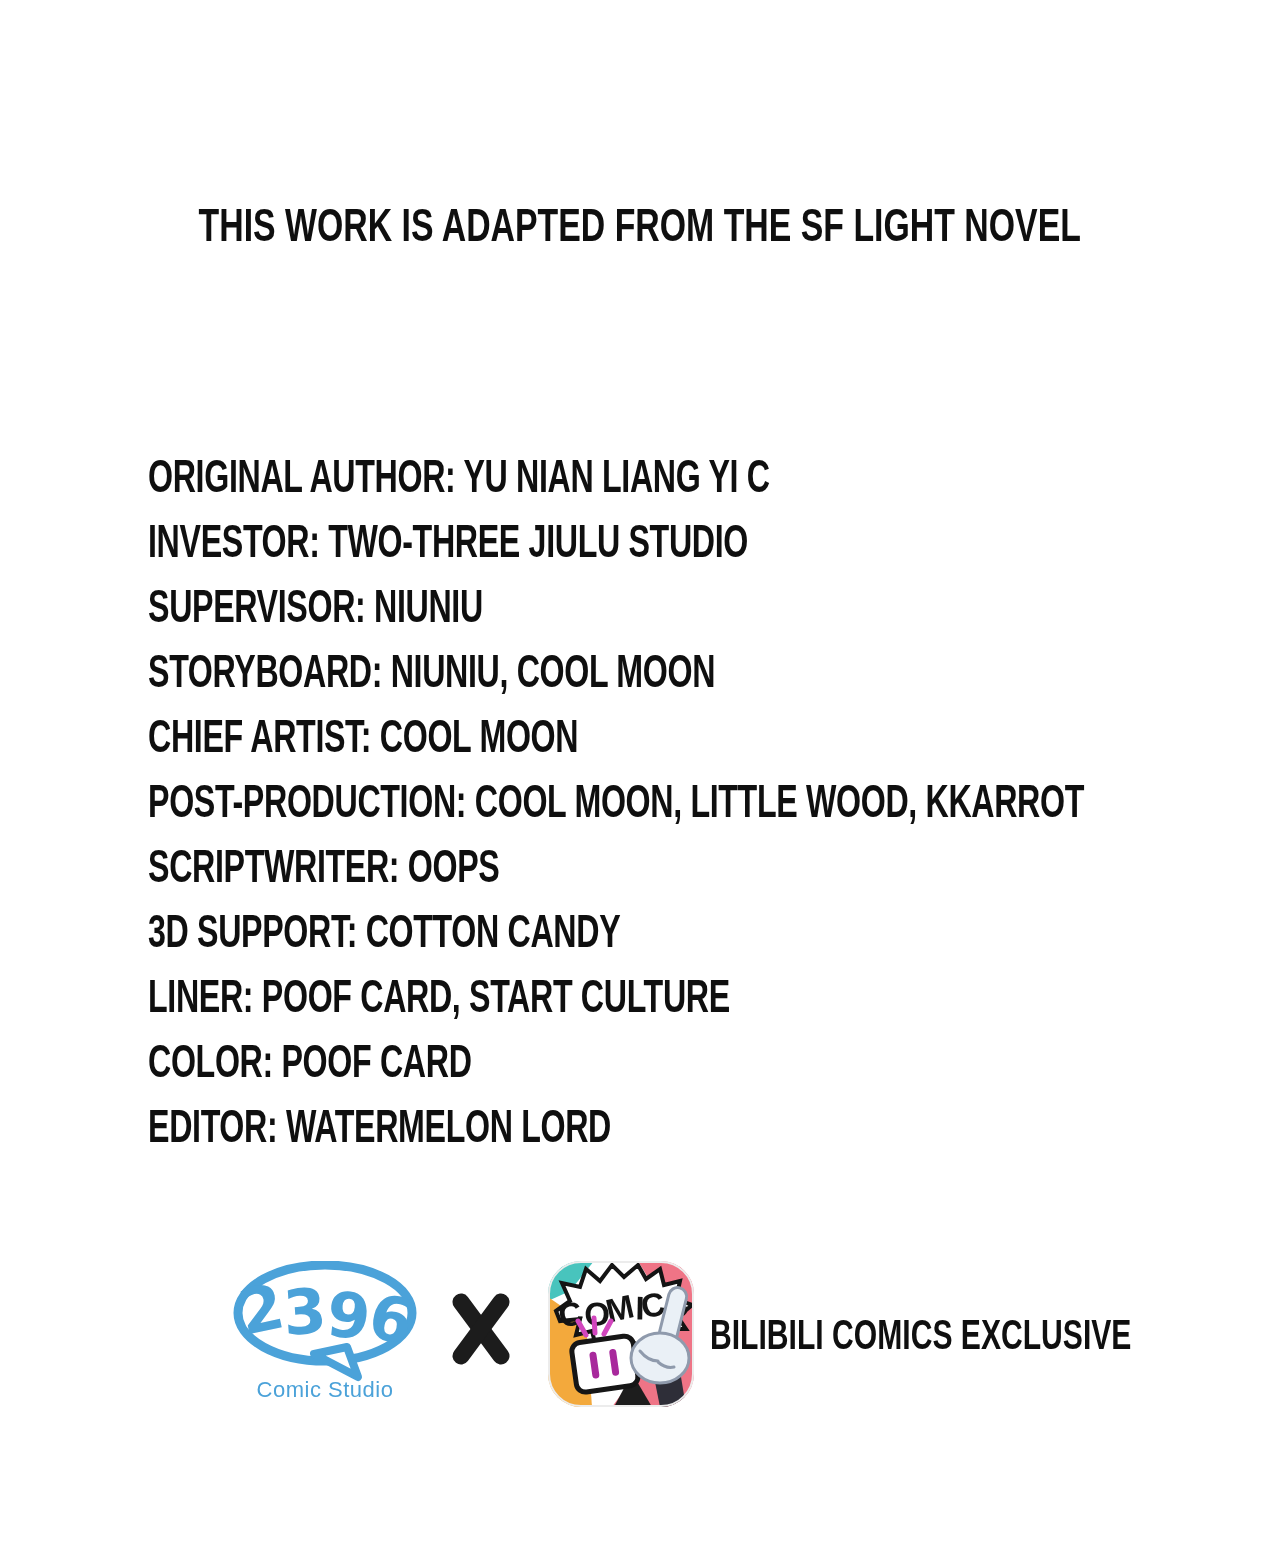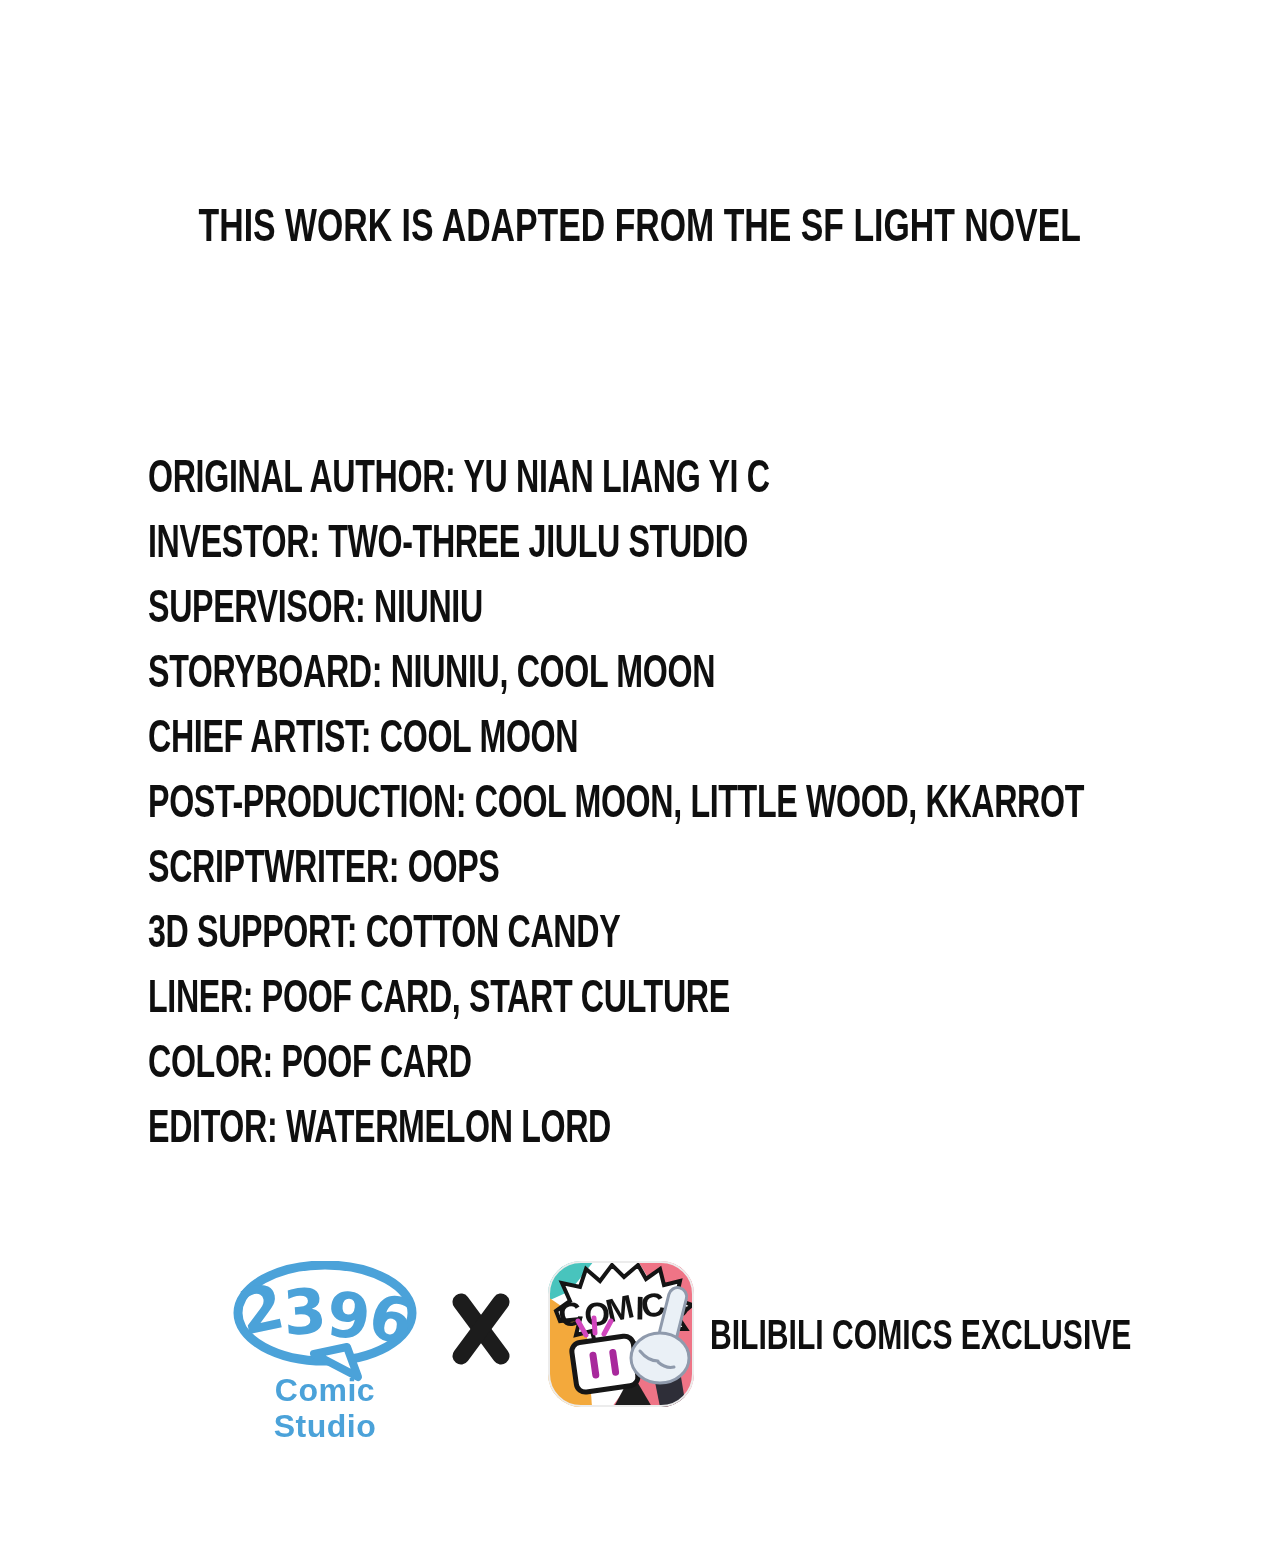--- a/index.html
+++ b/index.html
@@ -24,21 +24,21 @@
   
   .credits{position:absolute;top:428px;left:148px;}
   .credit-line{height:65px;line-height:65px;font-size:46px;letter-spacing:-0.5px;}
   .credit-line .cond{transform:scaleX(0.70);transform-origin:0 50%;}
   
   .footer{position:absolute;left:230px;top:1245px;width:1010px;height:170px;}
   .studio{position:absolute;left:0;top:0;width:190px;height:150px;text-align:center;}
   .studio svg{position:absolute;left:0;top:0;}
   .studio-name{
     position:absolute;left:-6px;top:111px;width:202px;
-    font-size:32px;font-weight:700;color:#4BA2D9;letter-spacing:0.5px;
+    font-size:22px;font-weight:400;color:#4BA2D9;letter-spacing:0.5px;
     line-height:36px;
   }
   .x-sep{position:absolute;left:218px;top:28px;}
   .comics-icon{position:absolute;left:318px;top:0;}
   .exclusive{position:absolute;left:480px;top:50px;height:46px;line-height:46px;font-size:43px;}
   .exclusive .cond{transform:scaleX(0.70);transform-origin:0 50%;}
 </style>
 </head>
 <body>
 

